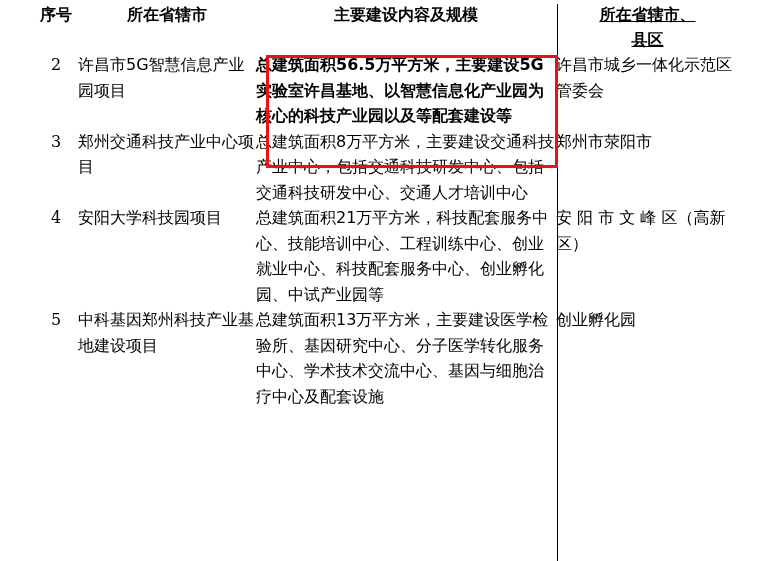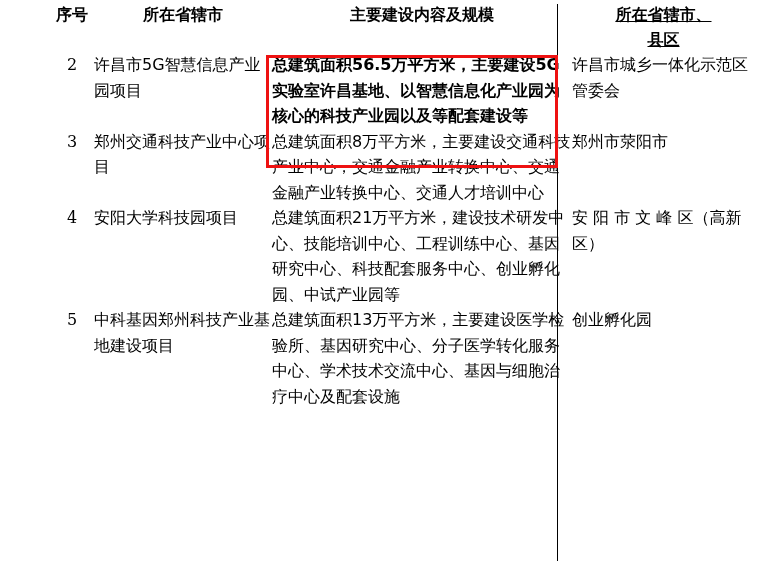--- a/index.html
+++ b/index.html
@@ -16,21 +16,21 @@
   }
   .page {
     position: relative;
     width: 769px;
     height: 561px;
     background: #ffffff;
   }
   table.doc-table {
     border-collapse: collapse;
     width: 705px;
-    margin-left: 50px;
+    margin-left: 34px;
     margin-top: 2px;
     table-layout: fixed;
   }
   table.doc-table td, table.doc-table th {
     vertical-align: top;
     padding: 0;
     border: none;
   }
   
   .hdr-row td {
@@ -115,28 +115,28 @@
       <tr class="data-row">
         <td class="cell-no">2</td>
         <td class="cell-name">许昌市5G智慧信息产业园项目</td>
         <td class="cell-desc bold-desc">总建筑面积56.5万平方米，主要建设5G实验室许昌基地、以智慧信息化产业园为核心的科技产业园以及等配套建设等</td>
         <td class="cell-loc">许昌市城乡一体化示范区管委会</td>
       </tr>
 
       <tr class="data-row">
         <td class="cell-no">3</td>
         <td class="cell-name">郑州交通科技产业中心项目</td>
-        <td class="cell-desc">总建筑面积8万平方米，主要建设交通科技产业中心，交通金融产业转换中心、交通金融产业转换中心、交通人才培训中心</td>
+        <td class="cell-desc">总建筑面积8万平方米，主要建设交通科技产业中心，包括交通科技研发中心、包括交通科技研发中心、交通人才培训中心</td>
         <td class="cell-loc">郑州市荥阳市</td>
       </tr>
 
       <tr class="data-row">
         <td class="cell-no">4</td>
         <td class="cell-name">安阳大学科技园项目</td>
-        <td class="cell-desc">总建筑面积21万平方米，建设技术研发中心、技能培训中心、工程训练中心、基因研究中心、科技配套服务中心、创业孵化园、中试产业园等</td>
+        <td class="cell-desc">总建筑面积21万平方米，科技配套服务中心、技能培训中心、工程训练中心、创业就业中心、科技配套服务中心、创业孵化园、中试产业园等</td>
         <td class="cell-loc">安 阳 市 文 峰 区（高新区）</td>
       </tr>
 
       <tr class="data-row">
         <td class="cell-no">5</td>
         <td class="cell-name">中科基因郑州科技产业基地建设项目</td>
         <td class="cell-desc">总建筑面积13万平方米，主要建设医学检验所、基因研究中心、分子医学转化服务中心、学术技术交流中心、基因与细胞治疗中心及配套设施</td>
         <td class="cell-loc">创业孵化园</td>
       </tr>
     </tbody>

